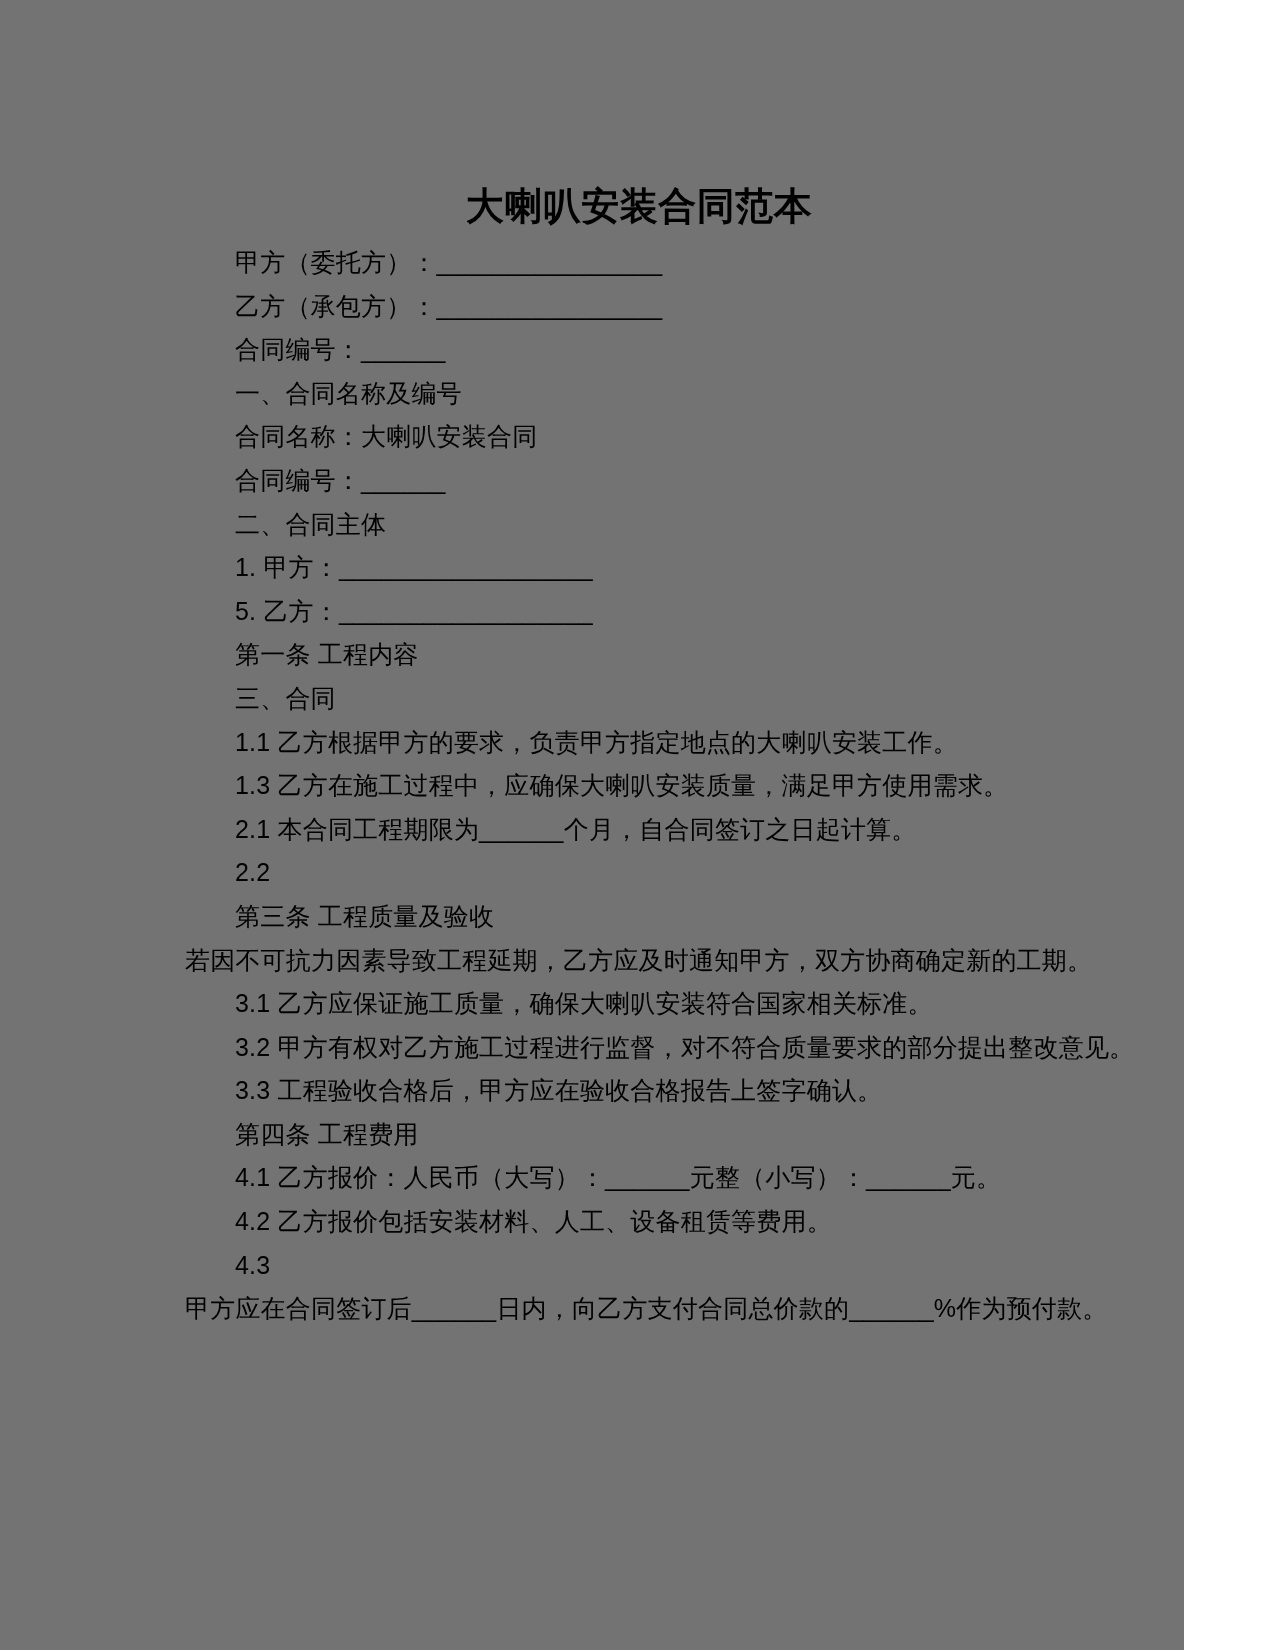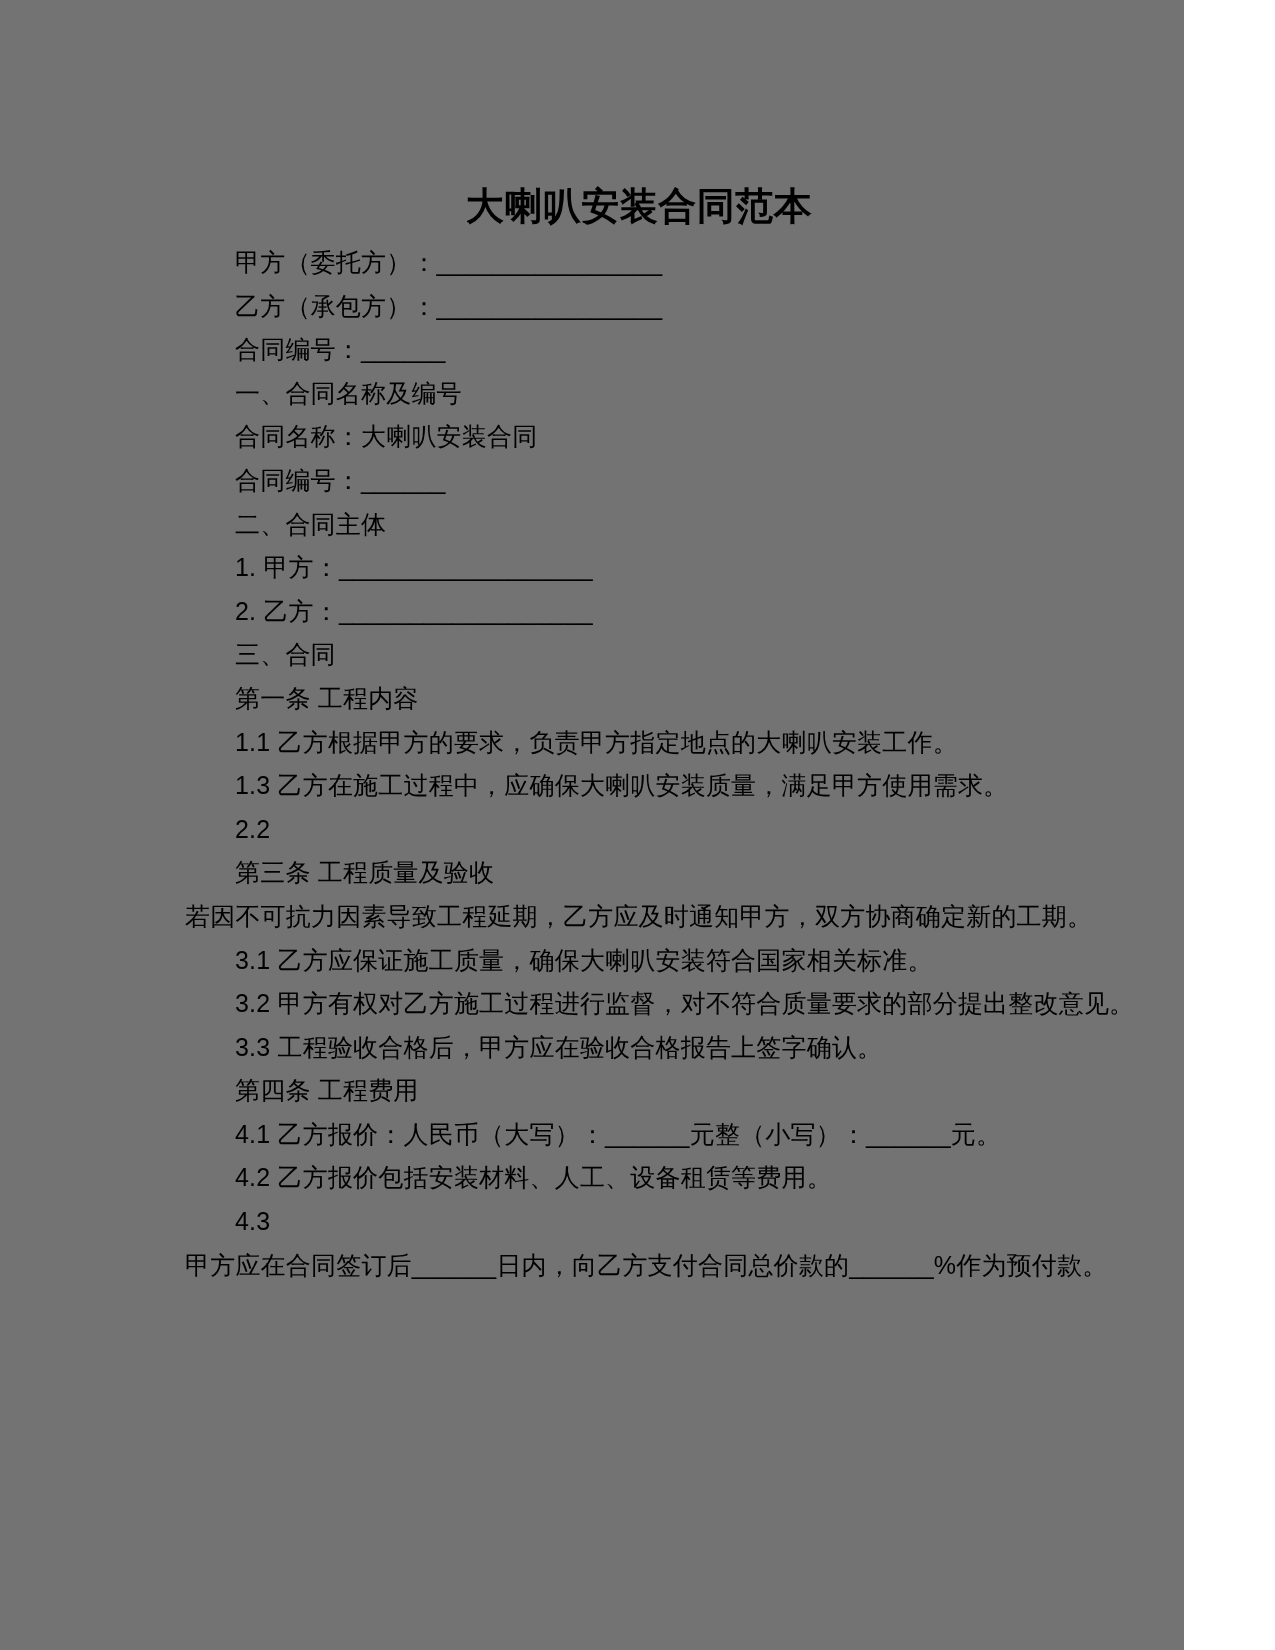--- a/index.html
+++ b/index.html
@@ -53,25 +53,26 @@
     <h1 class="doc-title">大喇叭安装合同范本</h1>
     <div class="lines">
         <p class="line indent">甲方（委托方）：________________</p>
         <p class="line indent">乙方（承包方）：________________</p>
         <p class="line indent">合同编号：______</p>
         <p class="line indent">一、合同名称及编号</p>
         <p class="line indent">合同名称：大喇叭安装合同</p>
         <p class="line indent">合同编号：______</p>
         <p class="line indent">二、合同主体</p>
         <p class="line indent">1. 甲方：__________________</p>
-        <p class="line indent">2. 乙方：__________________</p>
+        <p class="line indent">5. 乙方：__________________</p>
+        <p class="line indent">第一条 工程内容</p>
         <p class="line indent">三、合同</p>
-        <p class="line indent">第一条 工程内容</p>
         <p class="line indent">1.1 乙方根据甲方的要求，负责甲方指定地点的大喇叭安装工作。</p>
         <p class="line indent">1.3 乙方在施工过程中，应确保大喇叭安装质量，满足甲方使用需求。</p>
+        <p class="line indent">2.1 本合同工程期限为______个月，自合同签订之日起计算。</p>
         <p class="line indent">2.2</p>
         <p class="line indent">第三条 工程质量及验收</p>
         <p class="line">若因不可抗力因素导致工程延期，乙方应及时通知甲方，双方协商确定新的工期。</p>
         <p class="line indent">3.1 乙方应保证施工质量，确保大喇叭安装符合国家相关标准。</p>
         <p class="line indent">3.2 甲方有权对乙方施工过程进行监督，对不符合质量要求的部分提出整改意见。</p>
         <p class="line indent">3.3 工程验收合格后，甲方应在验收合格报告上签字确认。</p>
         <p class="line indent">第四条 工程费用</p>
         <p class="line indent">4.1 乙方报价：人民币（大写）：______元整（小写）：______元。</p>
         <p class="line indent">4.2 乙方报价包括安装材料、人工、设备租赁等费用。</p>
         <p class="line indent">4.3</p>

